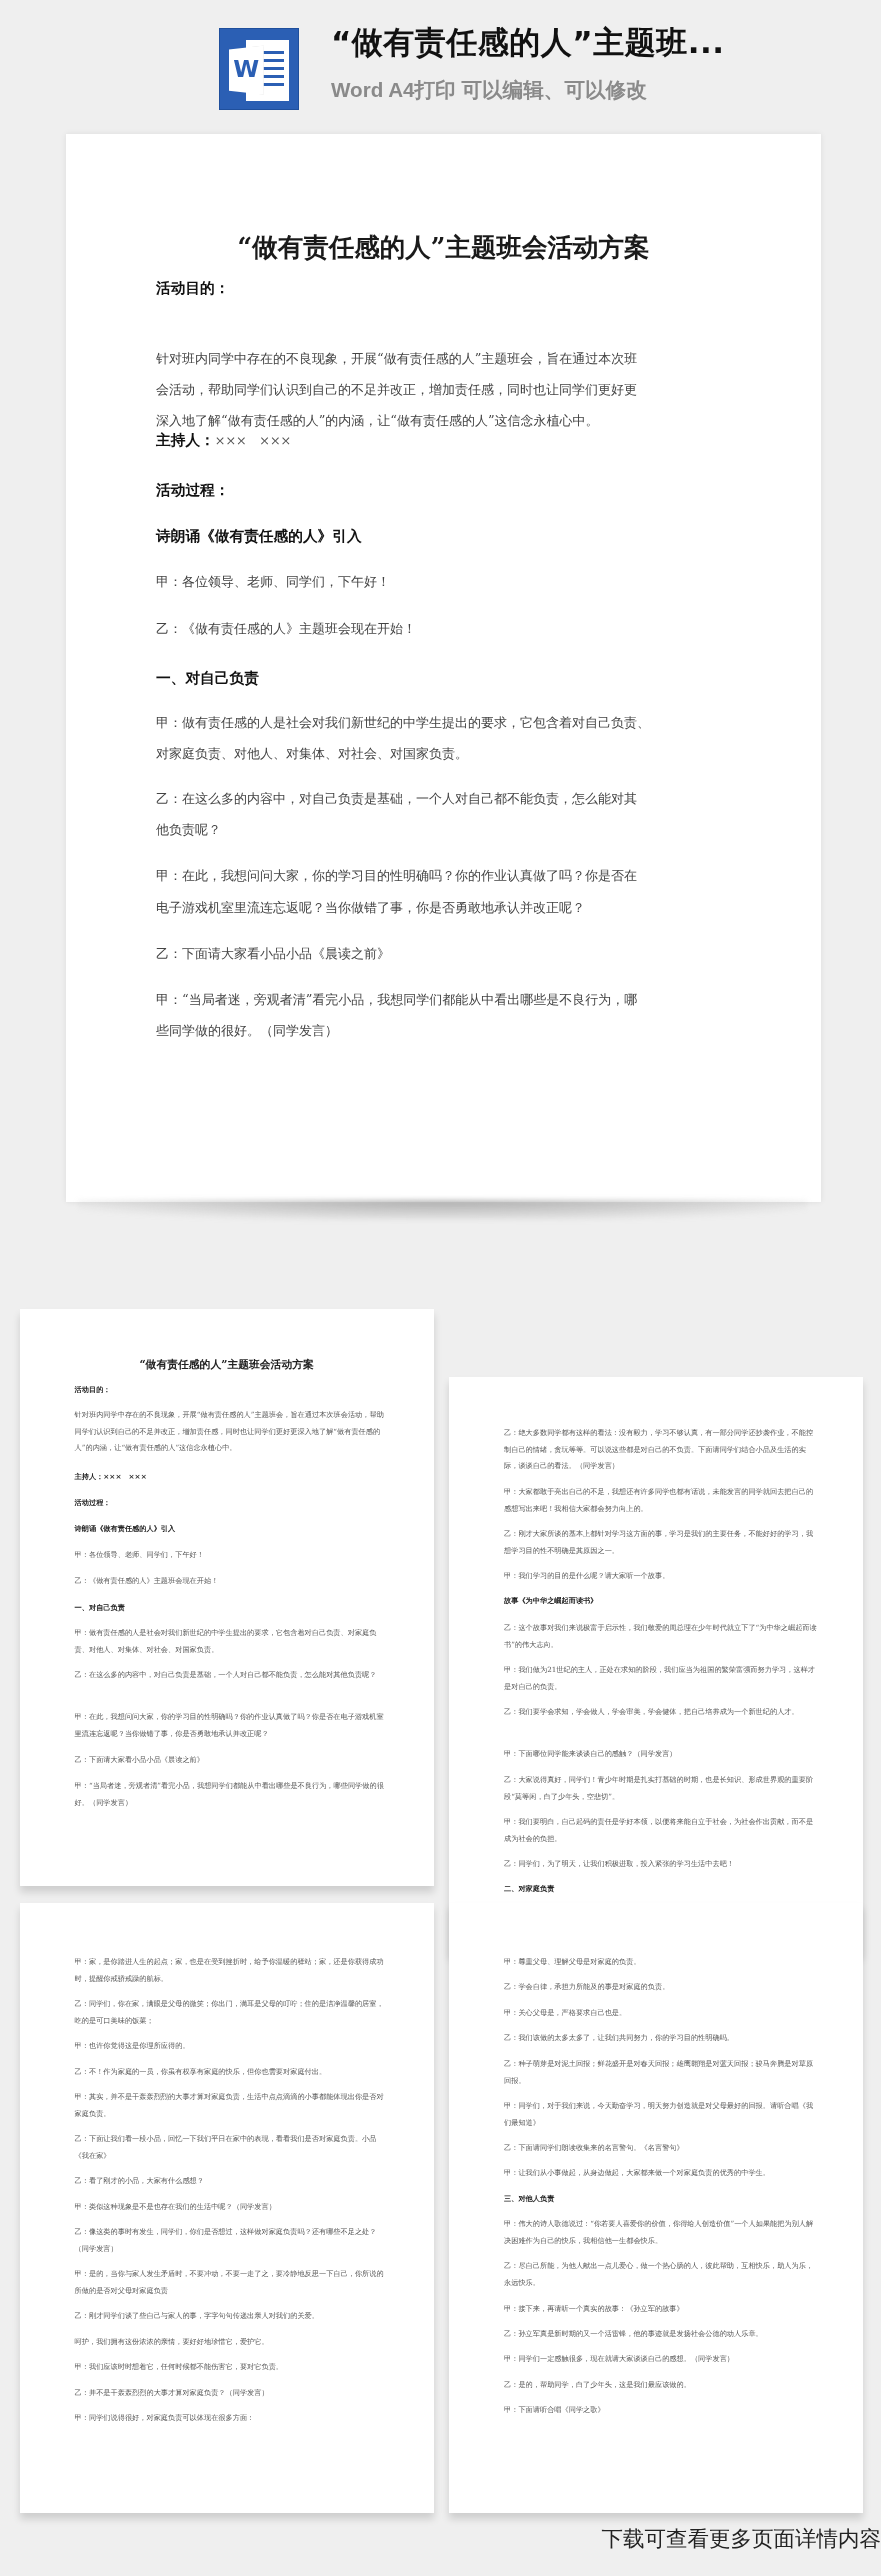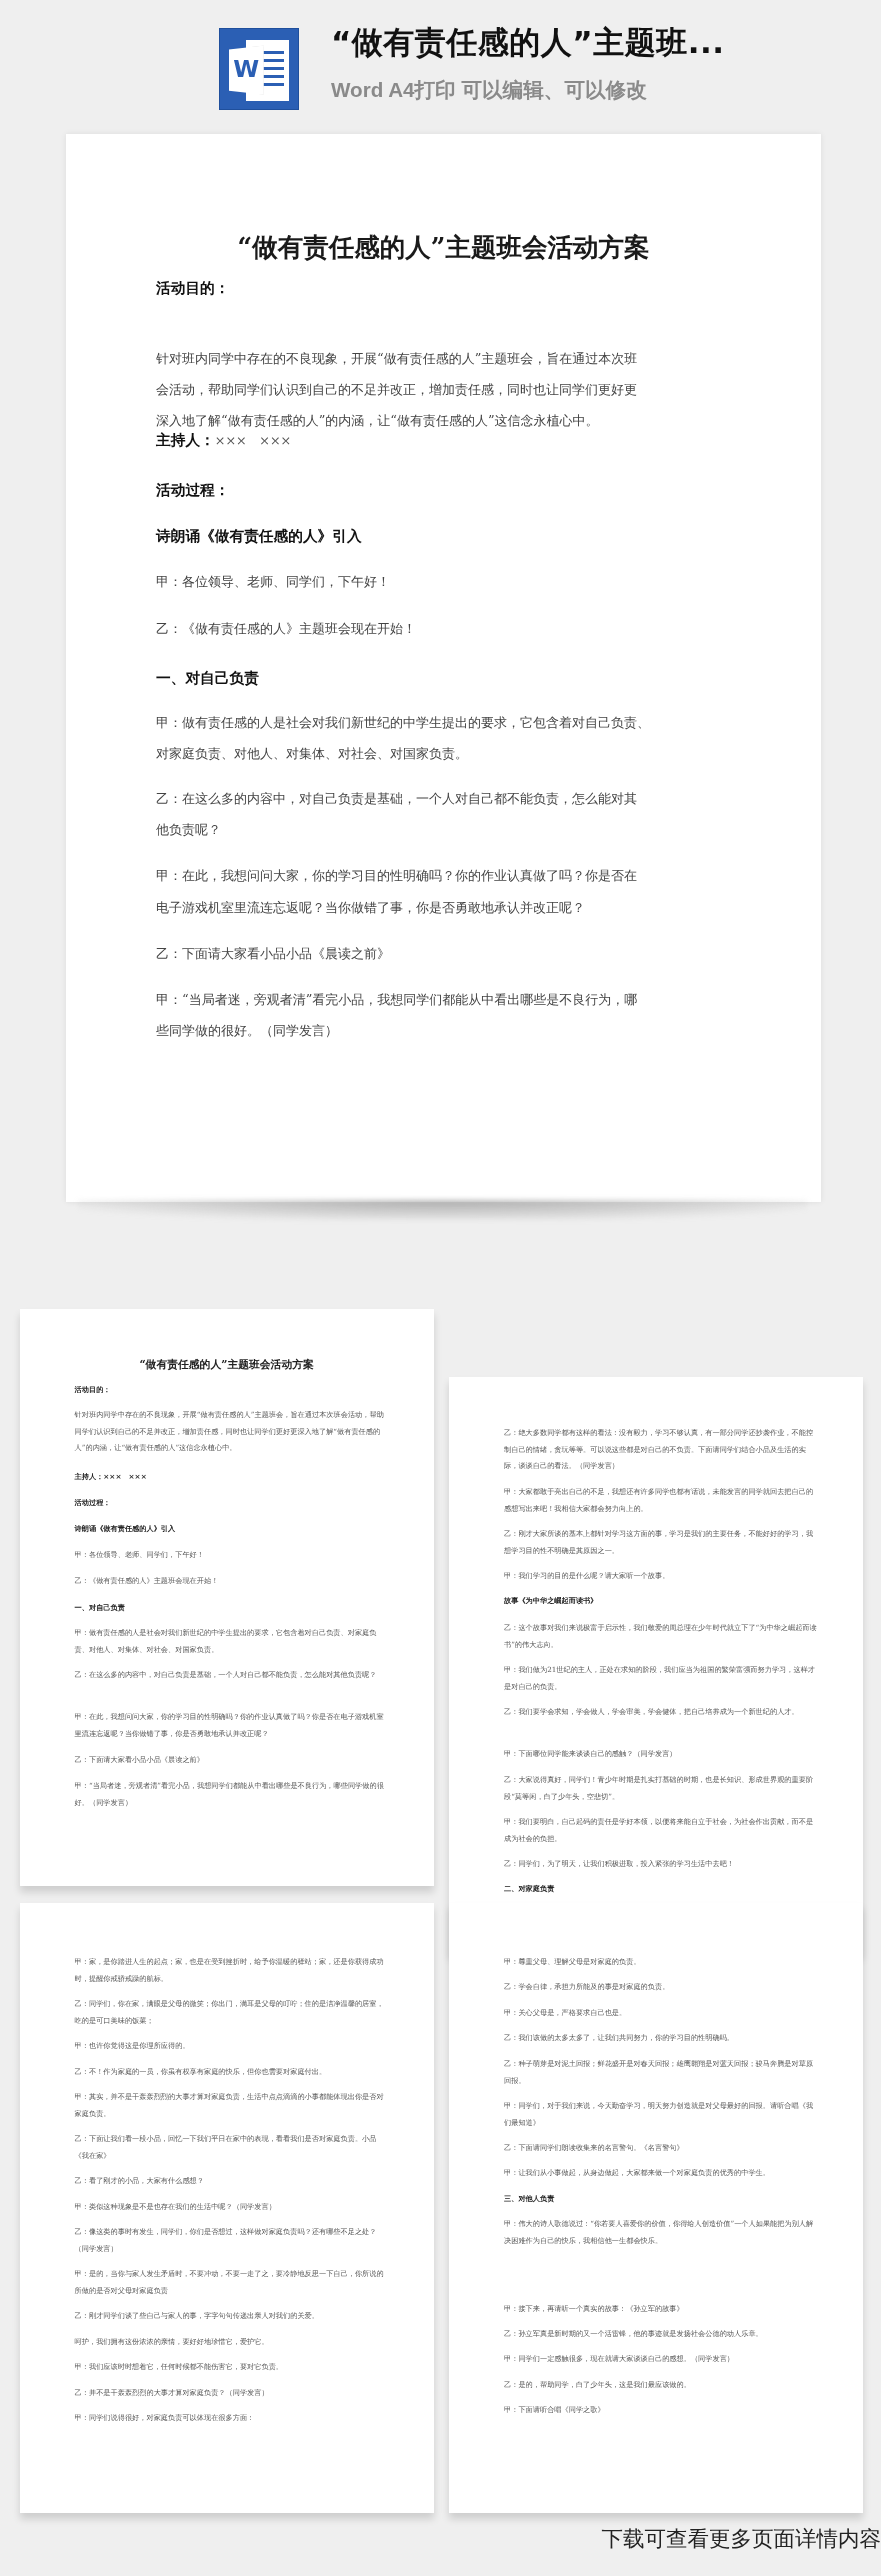--- a/index.html
+++ b/index.html
@@ -164,20 +164,21 @@
   <div class="tl" style="top:51px">甲：尊重父母、理解父母是对家庭的负责。</div>
   <div class="tl" style="top:76px">乙：学会自律，承担力所能及的事是对家庭的负责。</div>
   <div class="tl" style="top:102px">甲：关心父母是，严格要求自己也是。</div>
   <div class="tl" style="top:127px">乙：我们该做的太多太多了，让我们共同努力，你的学习目的性明确吗。</div>
   <div class="tl" style="top:153px">乙：种子萌芽是对泥土回报；鲜花盛开是对春天回报；雄鹰翱翔是对蓝天回报；骏马奔腾是对草原回报。</div>
   <div class="tl" style="top:195px">甲：同学们，对于我们来说，今天勤奋学习，明天努力创造就是对父母最好的回报。请听合唱《我们最知道》</div>
   <div class="tl" style="top:237px">乙：下面请同学们朗读收集来的名言警句。《名言警句》</div>
   <div class="tl" style="top:262px">甲：让我们从小事做起，从身边做起，大家都来做一个对家庭负责的优秀的中学生。</div>
   <div class="tl b" style="top:288px">三、对他人负责</div>
   <div class="tl" style="top:313px">甲：伟大的诗人歌德说过：“你若要人喜爱你的价值，你得给人创造价值”一个人如果能把为别人解决困难作为自己的快乐，我相信他一生都会快乐。</div>
+  <div class="tl" style="top:355px">乙：尽自己所能，为他人献出一点儿爱心，做一个热心肠的人，彼此帮助，互相快乐，助人为乐，永远快乐。</div>
   <div class="tl" style="top:398px">甲：接下来，再请听一个真实的故事：《孙立军的故事》</div>
   <div class="tl" style="top:423px">乙：孙立军真是新时期的又一个活雷锋，他的事迹就是发扬社会公德的动人乐章。</div>
   <div class="tl" style="top:448px">甲：同学们一定感触很多，现在就请大家谈谈自己的感想。（同学发言）</div>
   <div class="tl" style="top:474px">乙：是的，帮助同学，白了少年头，这是我们最应该做的。</div>
   <div class="tl" style="top:499px">甲：下面请听合唱《同学之歌》</div>
 </div>
 
 <div class="footer">下载可查看更多页面详情内容</div>
 
 

